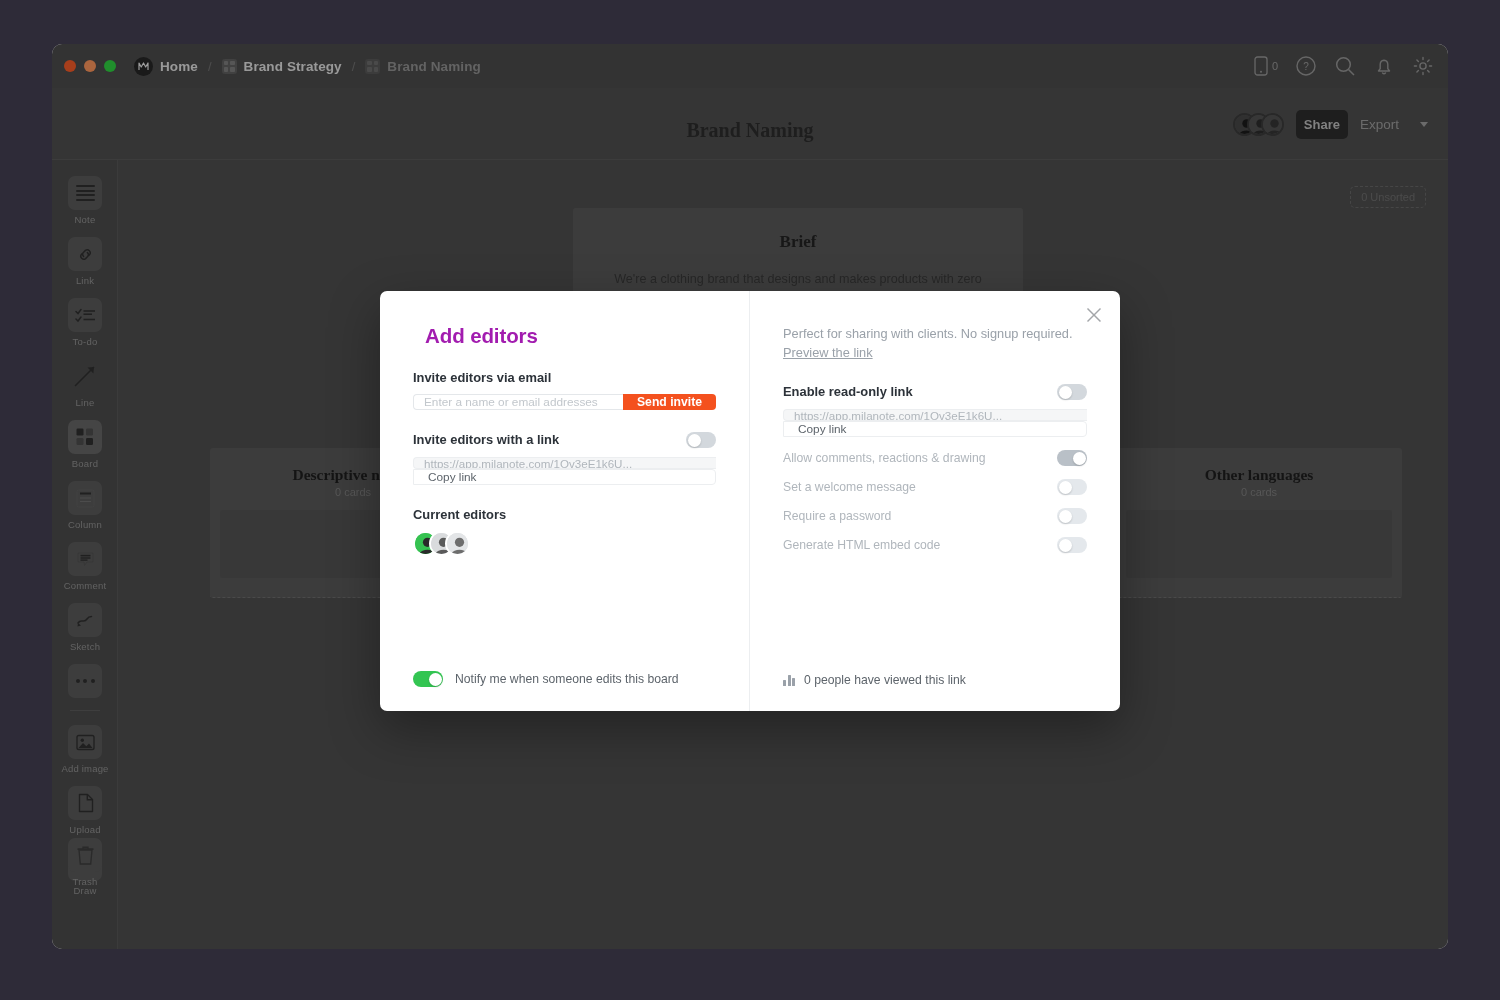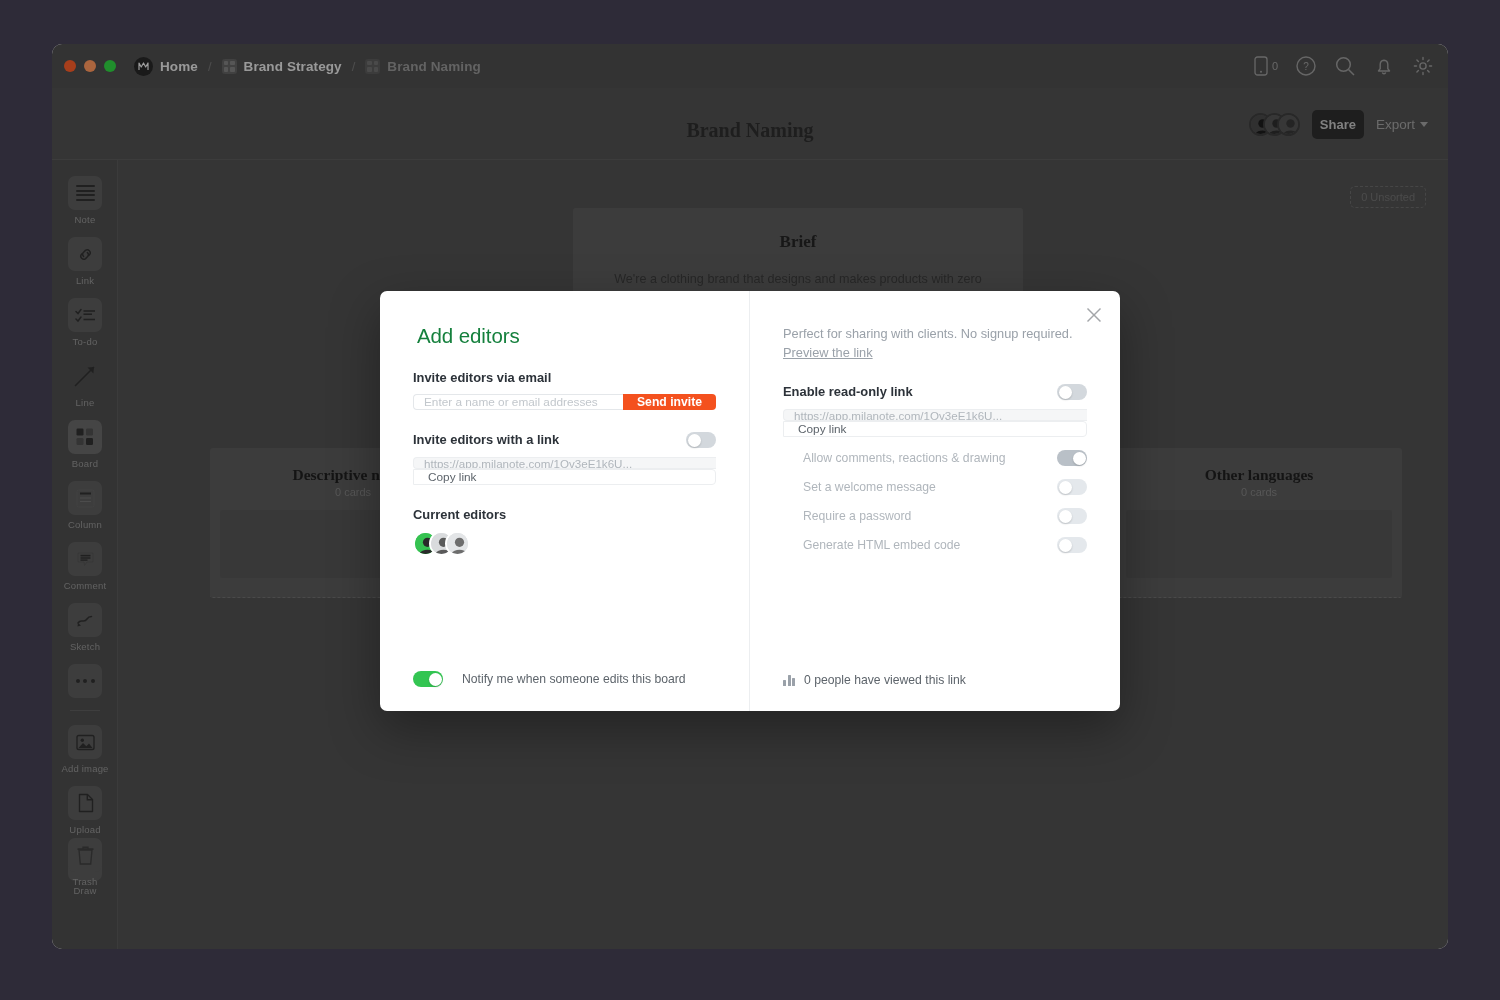--- a/index.html
+++ b/index.html
@@ -78,21 +78,21 @@
     border:2px solid #4d4d4d; margin-left:-9px;
     background:#6d6d6d; overflow:hidden; position:relative;
     filter:grayscale(.35) brightness(.75);
   }
   #avatar-stack .av:first-child { margin-left:0; }
   #share-button {
     background:#2b2b2b; color:#b9b9b9; font-size:13px; font-weight:600;
     padding:7px 8px; border-radius:5px; border:none; cursor:pointer;
   }
   #export-button {
-    color:#9a9a9a; font-size:13.5px; display:flex; align-items:center; gap:5px; cursor:pointer;
+    color:#9a9a9a; font-size:13.5px; display:flex; align-items:center; gap:21px; cursor:pointer;
   }
   .caret { width:0;height:0;border-left:4px solid transparent;border-right:4px solid transparent;border-top:5px solid #9a9a9a; }
 
   
   #sidebar {
     position:absolute; left:0; top:116px; width:66px; bottom:0;
     background:#4a4a4a; border-right:1px solid #555;
     padding-top:16px;
   }
   .tool { width:66px; display:flex; flex-direction:column; align-items:center; margin-bottom:12px; cursor:pointer; }
@@ -149,21 +149,21 @@
   #share-dialog {
     position:absolute; left:380px; top:291px; width:740px; height:420px;
     background:#fff; border-radius:7px;
     box-shadow:0 18px 50px rgba(0,0,0,.35);
     display:flex; overflow:hidden;
   }
   .panel { position:relative; padding:33px 33px 0; }
   #panel-left { width:370px; border-right:1px solid #eceef0; }
   #panel-right { width:370px; }
 
-  .dlg-h2 { margin:0 4px 11px; font-size:20.5px; font-weight:normal; color:#15803d; letter-spacing:-.1px; }
+  .dlg-h2 { margin:0 12px 11px; font-size:20.5px; font-weight:bold; color:#a21caf; letter-spacing:-.1px; }
   .dlg-sub { margin:0; font-size:12.8px; line-height:1.5; color:#9aa1a9; }
   .dlg-sub a { color:#9aa1a9; text-decoration:underline; }
   .sec-label { font-size:12.9px; font-weight:bold; color:#2c3239; margin:22px 0 9px; }
   .row-label { display:flex; justify-content:space-between; margin:22px 0 9px; }
 
   .input-group { display:flex; height:16px; }
   .txt-input {
     flex:1; border:1px solid #e4e7ea; border-radius:4px 0 0 4px; border-right:none;
     background:#fff; font-size:11.8px; color:#b3b9bf; padding:0 10px;
     font-family:"Liberation Sans", sans-serif;
@@ -188,33 +188,33 @@
   }
 
   .toggle { width:30px; height:16px; border-radius:9px; background:#d3d8dd; position:relative; cursor:pointer; flex:none; }
   .toggle .knob { position:absolute; top:1.5px; left:1.5px; width:13px; height:13px; border-radius:50%; background:#fff; box-shadow:0 1px 2px rgba(0,0,0,.18); }
   .toggle.on { background:#33c552; }
   .toggle.on .knob { left:15.5px; }
   .toggle.on-dim { background:#b9c0c7; }
   .toggle.on-dim .knob { left:15.5px; }
   .toggle.off-dim { background:#e4e8ec; }
 
-  .opt-row { display:flex; align-items:center; justify-content:space-between; margin-top:13px;margin-left:20px; }
+  .opt-row { display:flex; align-items:center; justify-content:space-between; margin-top:13px; }
   .opt-row .t { font-size:12.2px; color:#b0b6bc; }
 
   #close-dialog { position:absolute; right:16px; top:14px; width:20px; height:20px; cursor:pointer; opacity:.5; }
 
   #editors-avatars { display:flex; align-items:center; margin-top:9px; }
   #editors-avatars .av {
     width:25px; height:25px; border-radius:50%; border:2px solid #fff;
     margin-left:-9px; overflow:hidden; position:relative; background:#d8dadc;
   }
   #editors-avatars .av:first-child { margin-left:0; background:#35c251; }
 
-  .footer { position:absolute; bottom:24px; left:33px; display:flex; align-items:center; gap:19px; }
+  .footer { position:absolute; bottom:24px; left:33px; display:flex; align-items:center; gap:12px; }
   .footer .txt { font-size:12.2px; color:#5d646b; }
   #viewers-row { position:absolute; bottom:24px; left:33px; display:flex; align-items:center; gap:9px; }
   .bars { display:flex; align-items:flex-end; gap:1.5px; height:12px; }
   .bars i { width:3px; background:#9aa1a9; display:block; border-radius:.5px; }
 </style>
 </head>
 <body>
 
 <div id="app-window">
 

